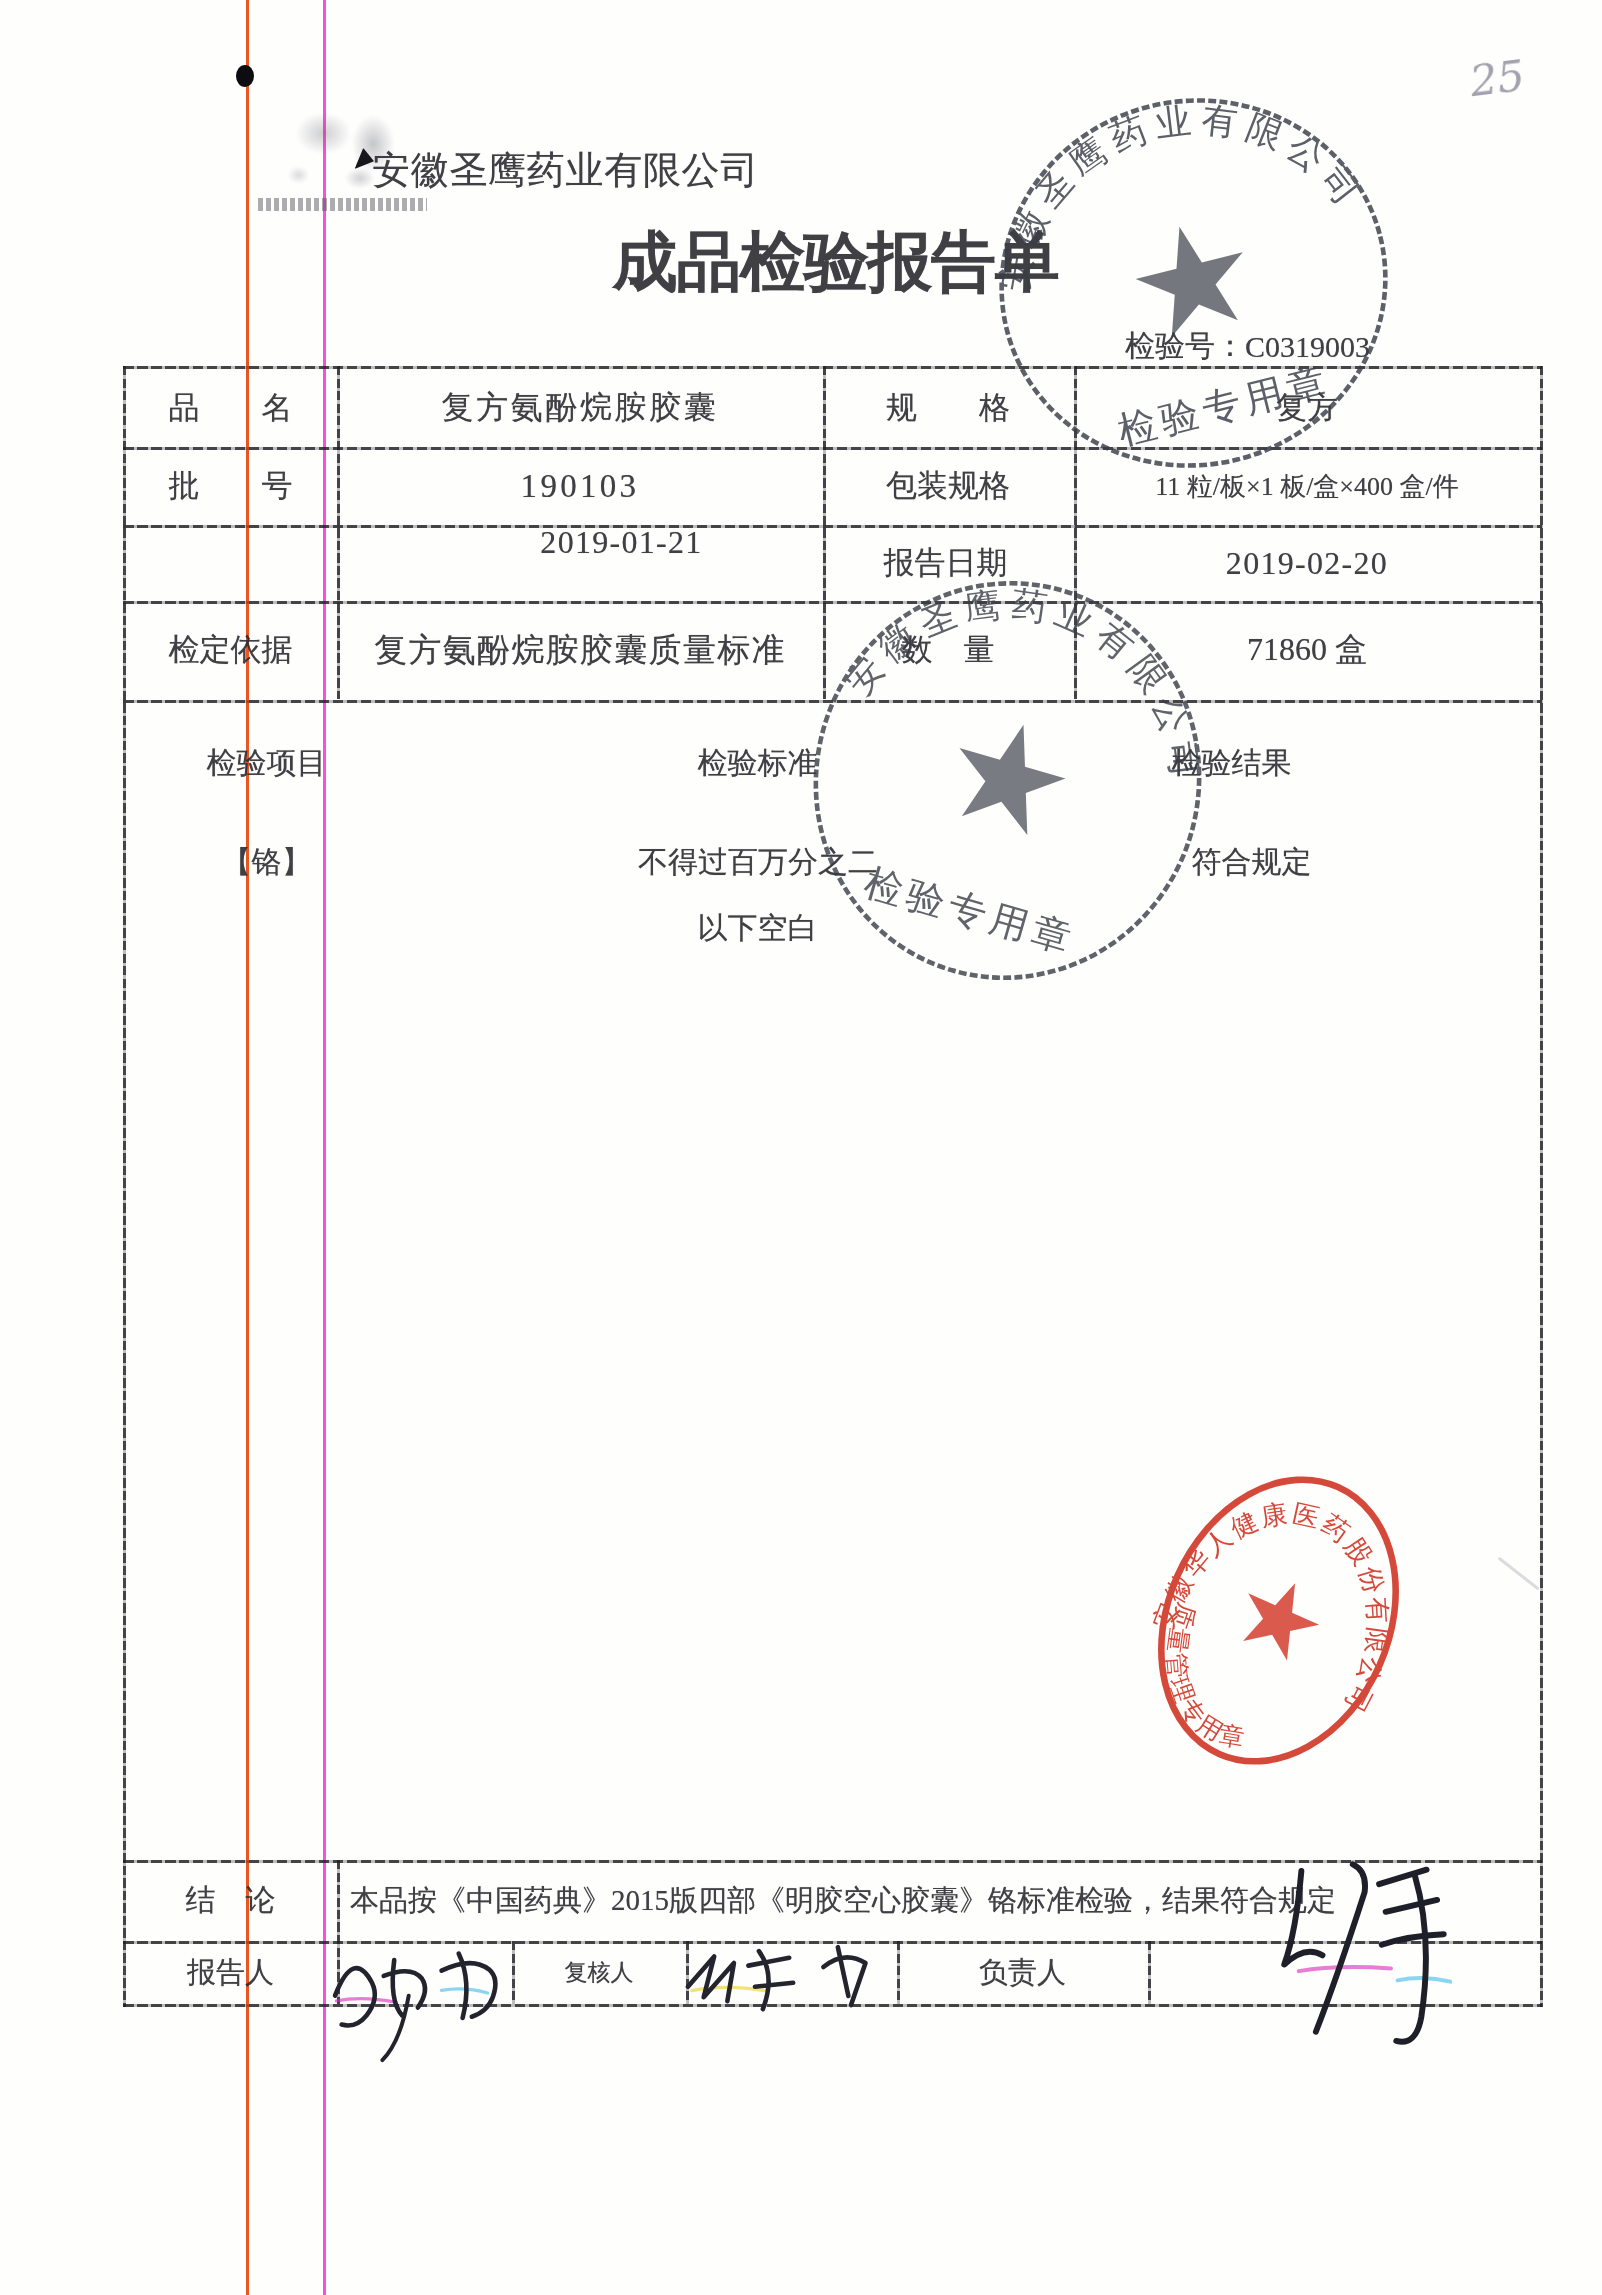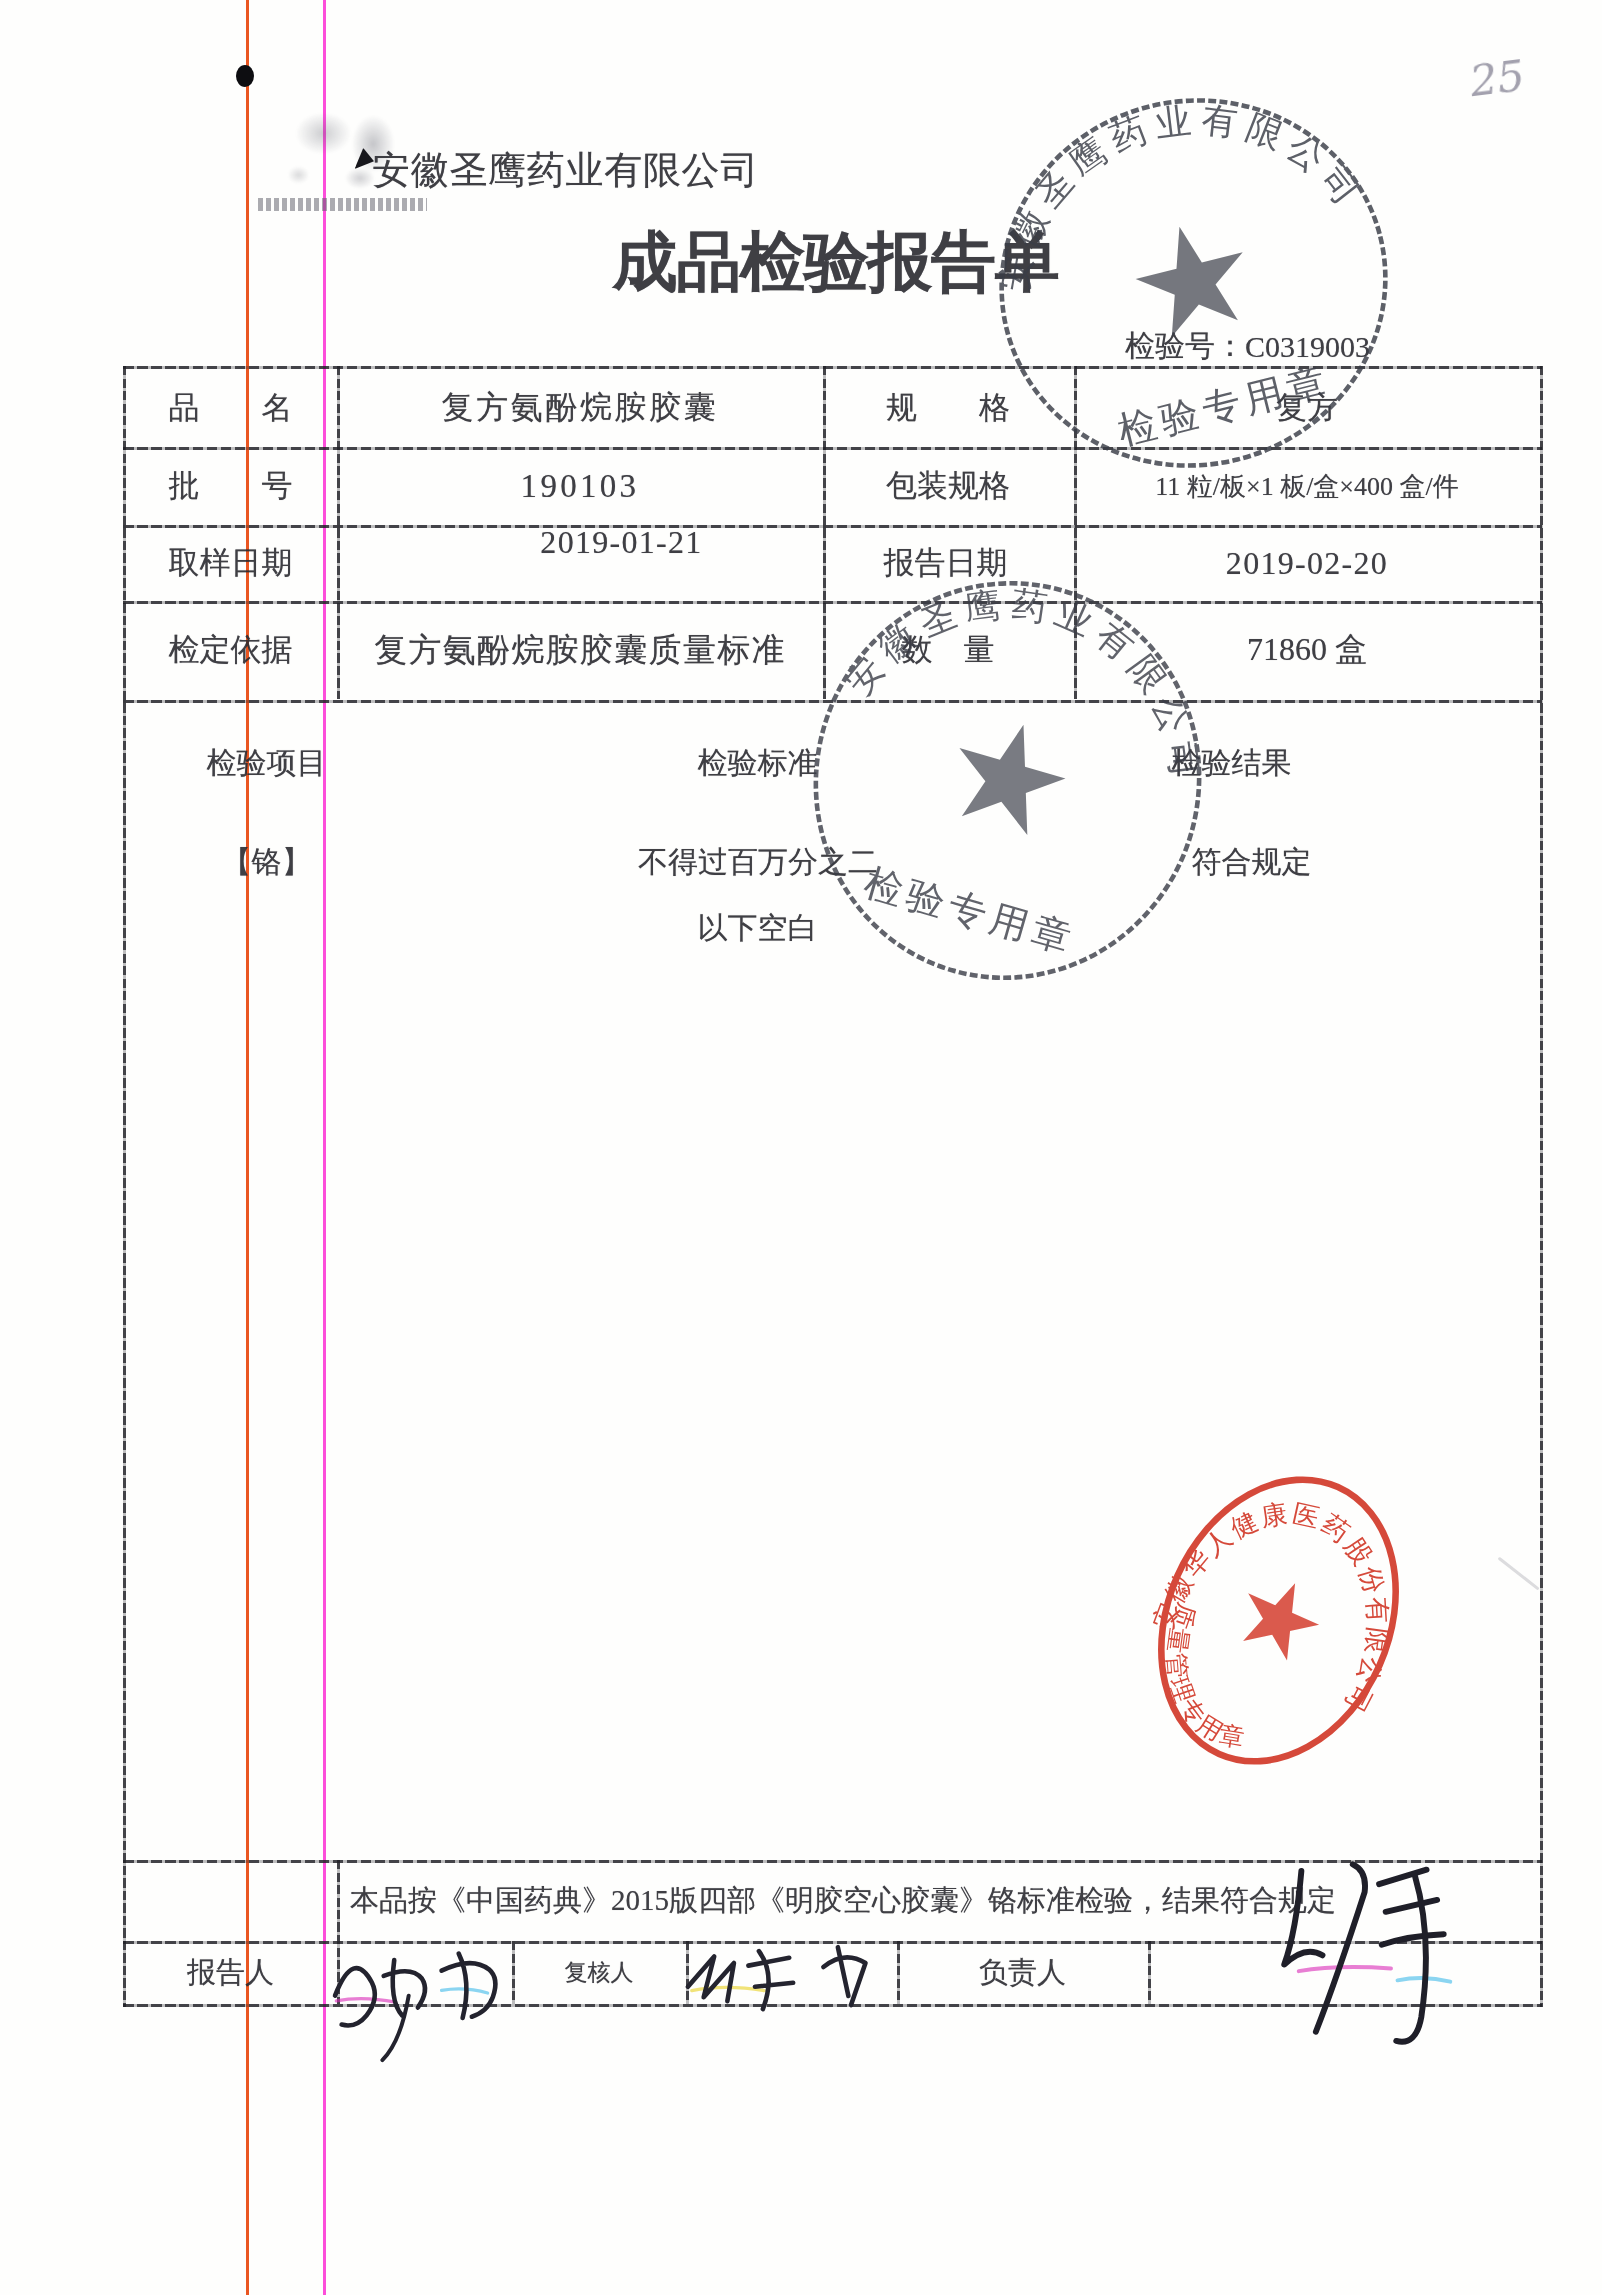--- a/index.html
+++ b/index.html
@@ -81,40 +81,40 @@
   <div class="txt" style="left:123px;top:368px;width:215px;height:79px;font-size:31px;">品　　名</div>
   <div class="txt" style="left:337px;top:368px;width:486px;height:79px;font-size:32px;letter-spacing:2.6px;">复方氨酚烷胺胶囊</div>
   <div class="txt" style="left:823px;top:368px;width:250px;height:79px;font-size:31px;">规　　格</div>
   <div class="txt" style="left:1074px;top:368px;width:466px;height:79px;font-size:31px;">复方</div>
 
   <div class="txt" style="left:123px;top:447px;width:215px;height:78px;font-size:31px;">批　　号</div>
   <div class="txt" style="left:337px;top:447px;width:486px;height:78px;font-size:33px;letter-spacing:3.3px;">190103</div>
   <div class="txt" style="left:823px;top:447px;width:250px;height:78px;font-size:31px;">包装规格</div>
   <div class="txt" style="left:1074px;top:447px;width:466px;height:78px;font-size:26px;">11 粒/板×1 板/盒×400 盒/件</div>
 
-  <div class="txt" style="left:123px;top:525px;width:215px;height:76px;font-size:31px;">取样日期</div>
   <div class="txt" style="left:337px;top:504px;width:481px;height:76px;font-size:32px;letter-spacing:1.3px;padding-left:44px;">2019-01-21</div>
   <div class="txt" style="left:823px;top:525px;width:245px;height:76px;font-size:31px;">报告日期</div>
   <div class="txt" style="left:1074px;top:525px;width:466px;height:76px;font-size:32px;letter-spacing:1.3px;">2019-02-20</div>
 
   <div class="txt" style="left:123px;top:601px;width:215px;height:98px;font-size:31px;">检定依据</div>
   <div class="txt" style="left:337px;top:601px;width:486px;height:98px;font-size:33px;letter-spacing:1.3px;">复方氨酚烷胺胶囊质量标准</div>
   <div class="txt" style="left:823px;top:601px;width:250px;height:98px;font-size:31px;">数　量</div>
   <div class="txt" style="left:1074px;top:601px;width:466px;height:98px;font-size:32px;">71860 盒</div>
 
   <div class="txt" style="left:138px;top:743px;width:257px;height:41px;font-size:30px;">检验项目</div>
   <div class="txt" style="left:626px;top:743px;width:263px;height:41px;font-size:30px;">检验标准</div>
   <div class="txt" style="left:1100px;top:743px;width:263px;height:41px;font-size:30px;">检验结果</div>
 
   <div class="txt" style="left:138px;top:842px;width:257px;height:41px;font-size:30px;">【铬】</div>
   <div class="txt" style="left:613px;top:842px;width:290px;height:41px;font-size:30px;text-align:right;">不得过百万分之二</div>
   <div class="txt" style="left:1120px;top:842px;width:263px;height:41px;font-size:30px;">符合规定</div>
 
   <div class="txt" style="left:675px;top:909px;width:165px;height:38px;font-size:30px;">以下空白</div>
 
+  <div class="txt" style="left:123px;top:1860px;width:215px;height:81px;font-size:30px;">结　论</div>
   <div class="txt" style="left:337px;top:1860px;width:1203px;height:81px;font-size:29px;justify-content:flex-start;padding-left:13px;box-sizing:border-box;">本品按《中国药典》2015版四部《明胶空心胶囊》铬标准检验，结果符合规定</div>
 
   <div class="txt" style="left:123px;top:1941px;width:215px;height:63px;font-size:29px;">报告人</div>
   <div class="txt" style="left:512px;top:1941px;width:174px;height:63px;font-size:23px;">复核人</div>
   <div class="txt" style="left:897px;top:1941px;width:251px;height:63px;font-size:29px;">负责人</div>
 
   <svg class="sig" style="left:310px;top:1897px;" width="250" height="171" viewBox="0 0 380 260">
     <path class="fringe-m" stroke-width="5" d="M40,158 q40,-8 90,2"></path>
     <path class="fringe-c" stroke-width="5" d="M200,142 q35,-6 70,4"></path>
     <path stroke="#23232e" stroke-width="7" d="M38,150 q28,-72 56,-20 q12,24 -8,50 q-16,20 -38,14"></path>

